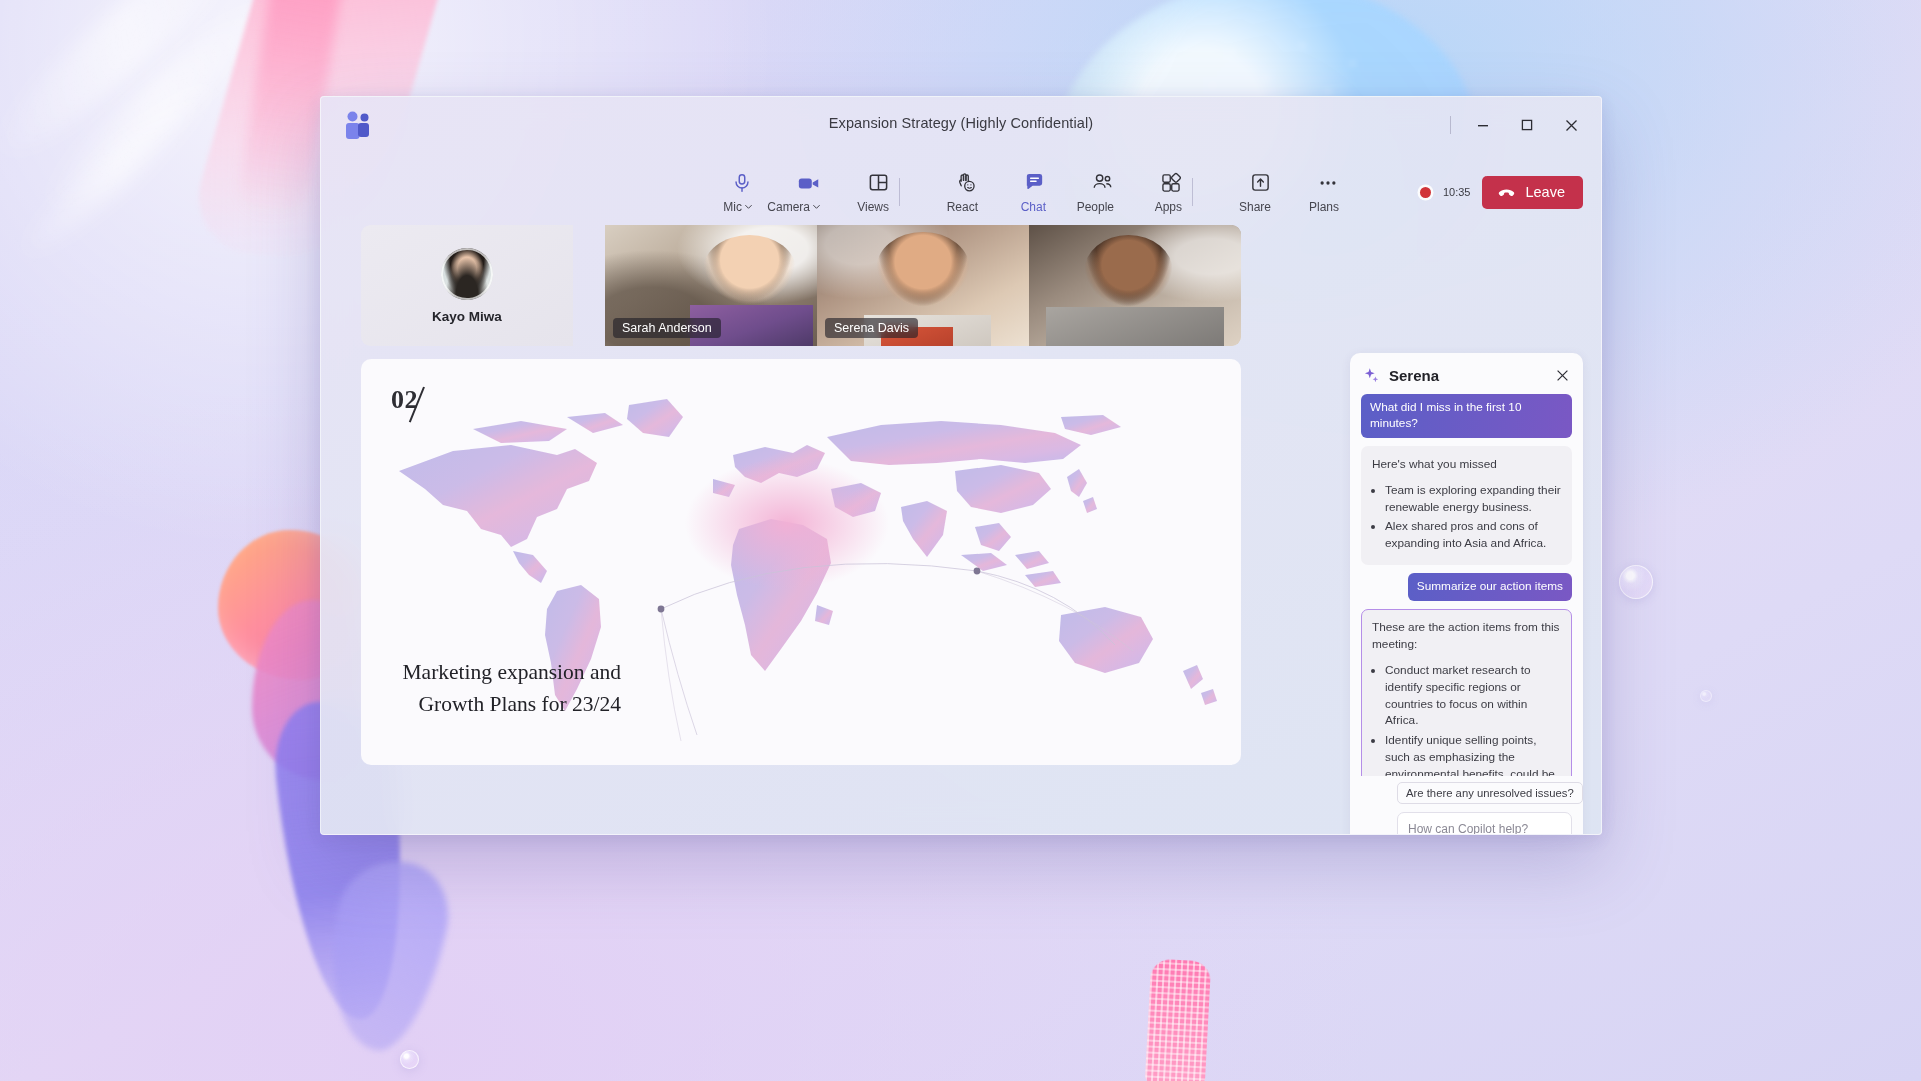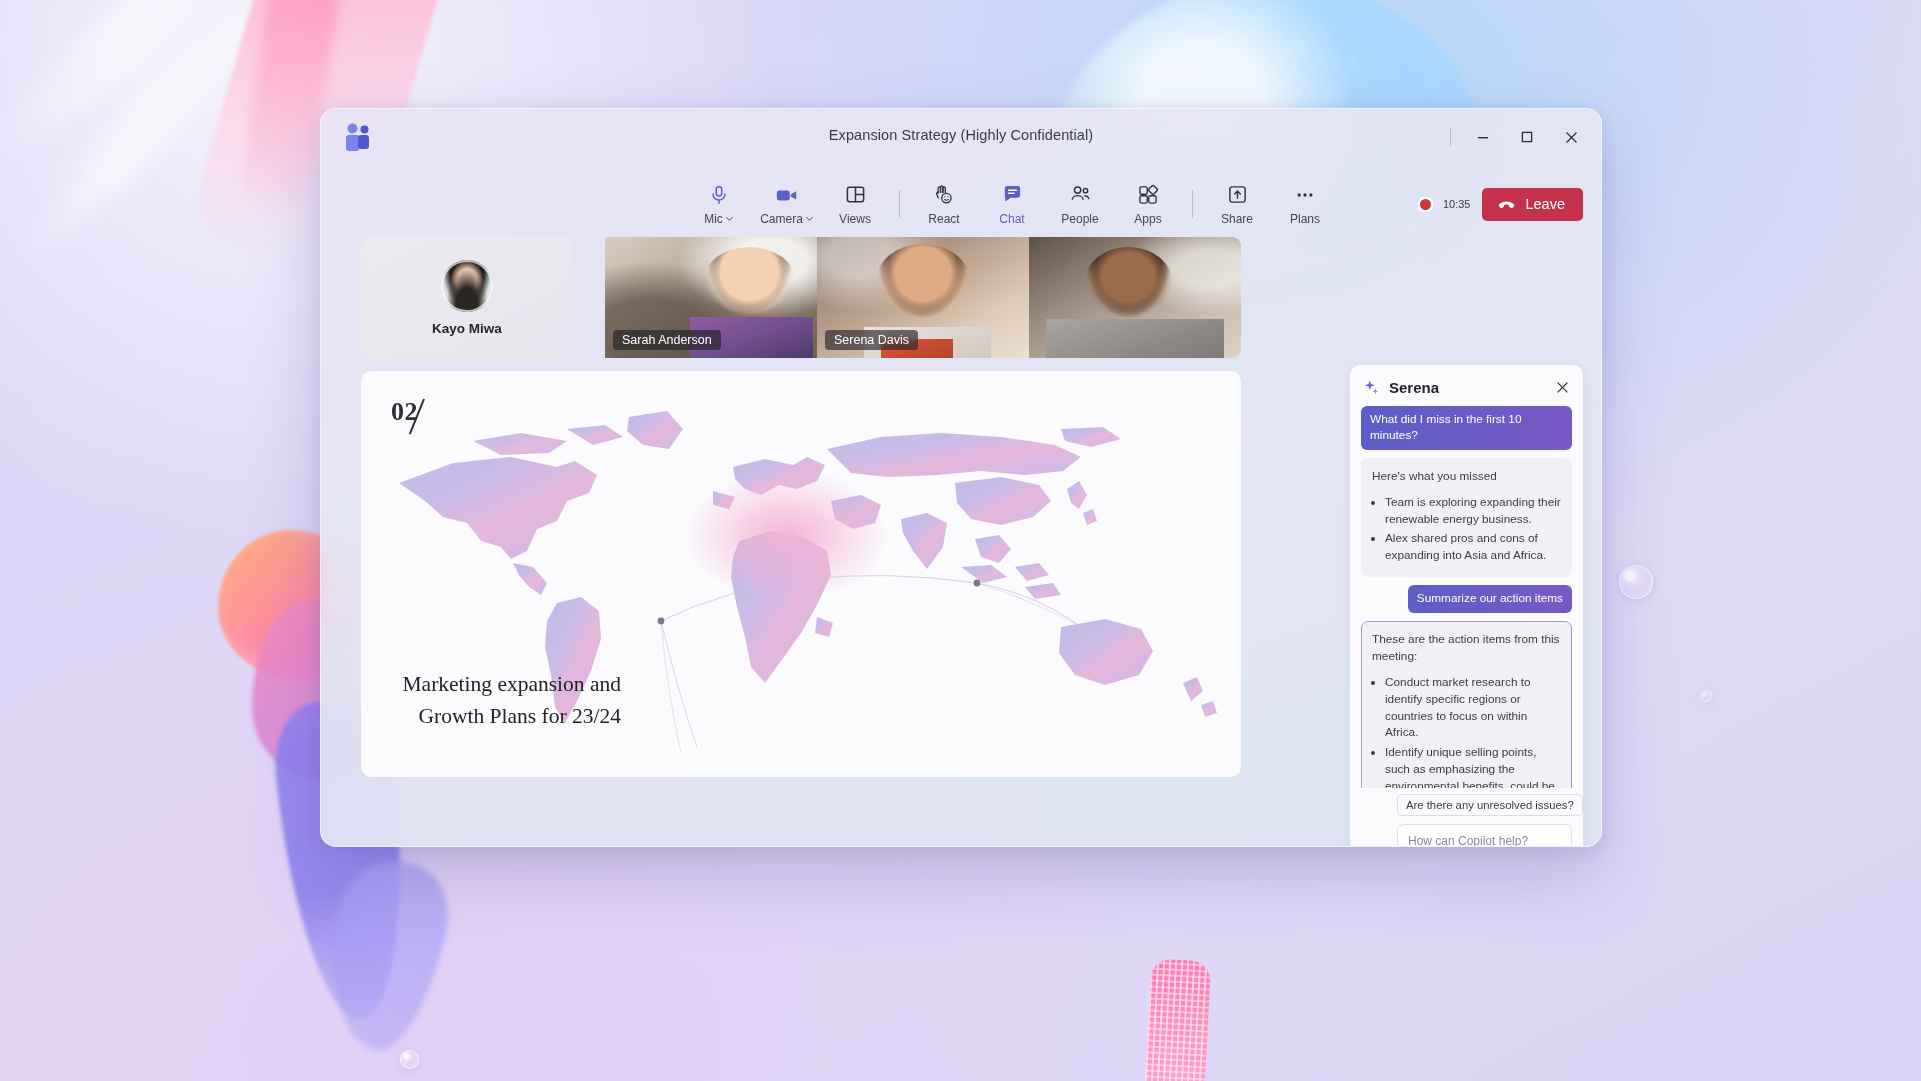--- a/index.html
+++ b/index.html
@@ -113,22 +113,22 @@
     background:
       radial-gradient(circle at 32% 30%, rgba(255,255,255,.95) 0 12%, rgba(255,255,255,.25) 26%, rgba(255,255,255,0) 52%),
       linear-gradient(140deg, rgba(225,215,255,.55), rgba(245,225,250,.35));
     border: 1.5px solid rgba(255,255,255,.7);
     box-shadow: 0 2px 10px rgba(150,140,210,.25);
   }
 
   
   .window {
     position: absolute;
-    left: 320px; top: 108px; width: 1282px; height: 739px;
-    border-radius: 16px;
+    left: 320px; top: 96px; width: 1282px; height: 739px;
+    border-radius: 4px;
     background: linear-gradient(160deg, rgba(231,227,245,.93) 0%, rgba(227,229,243,.93) 45%, rgba(221,228,242,.93) 100%);
     box-shadow: 0 30px 70px rgba(96,85,160,.28), 0 4px 18px rgba(96,85,160,.16);
     backdrop-filter: blur(14px);
     overflow: hidden;
     border: 1px solid rgba(255,255,255,.55);
   }
 
   
   .titlebar {
     position: relative; height: 62px;
@@ -150,21 +150,21 @@
     cursor: pointer; border-radius: 4px; color: #2c2c33;
   }
 
   
   .toolbar {
     position: relative; height: 66px;
     display: flex; align-items: center;
   }
   .tb-items { position: absolute; left: 364px; display: flex; align-items: center; gap: 0; }
   .tb-item {
-    width: 68px; display: flex; flex-direction: column; align-items: center;
+    width: 68px; display: flex; flex-direction: column; align-items: flex-end;
     gap: 5px; cursor: pointer; padding: 3px 0; border-radius: 6px;
   }
   .tb-ico { height: 24px; display: flex; align-items: center; justify-content: center; color: #33333a; }
   .tb-ico.accent { color: #5b5fc7; }
   .tb-lbl { font-size: 12px; color: #46464f; display: flex; align-items: center; gap: 2px; }
   .tb-lbl.accent { color: #5b5fc7; }
   .tb-div { width: 1px; height: 28px; background: rgba(90,85,130,.28); margin: 0 10px; }
 
   .tb-right { position: absolute; right: 18px; display: flex; align-items: center; gap: 12px; }
   .rec-dot {

